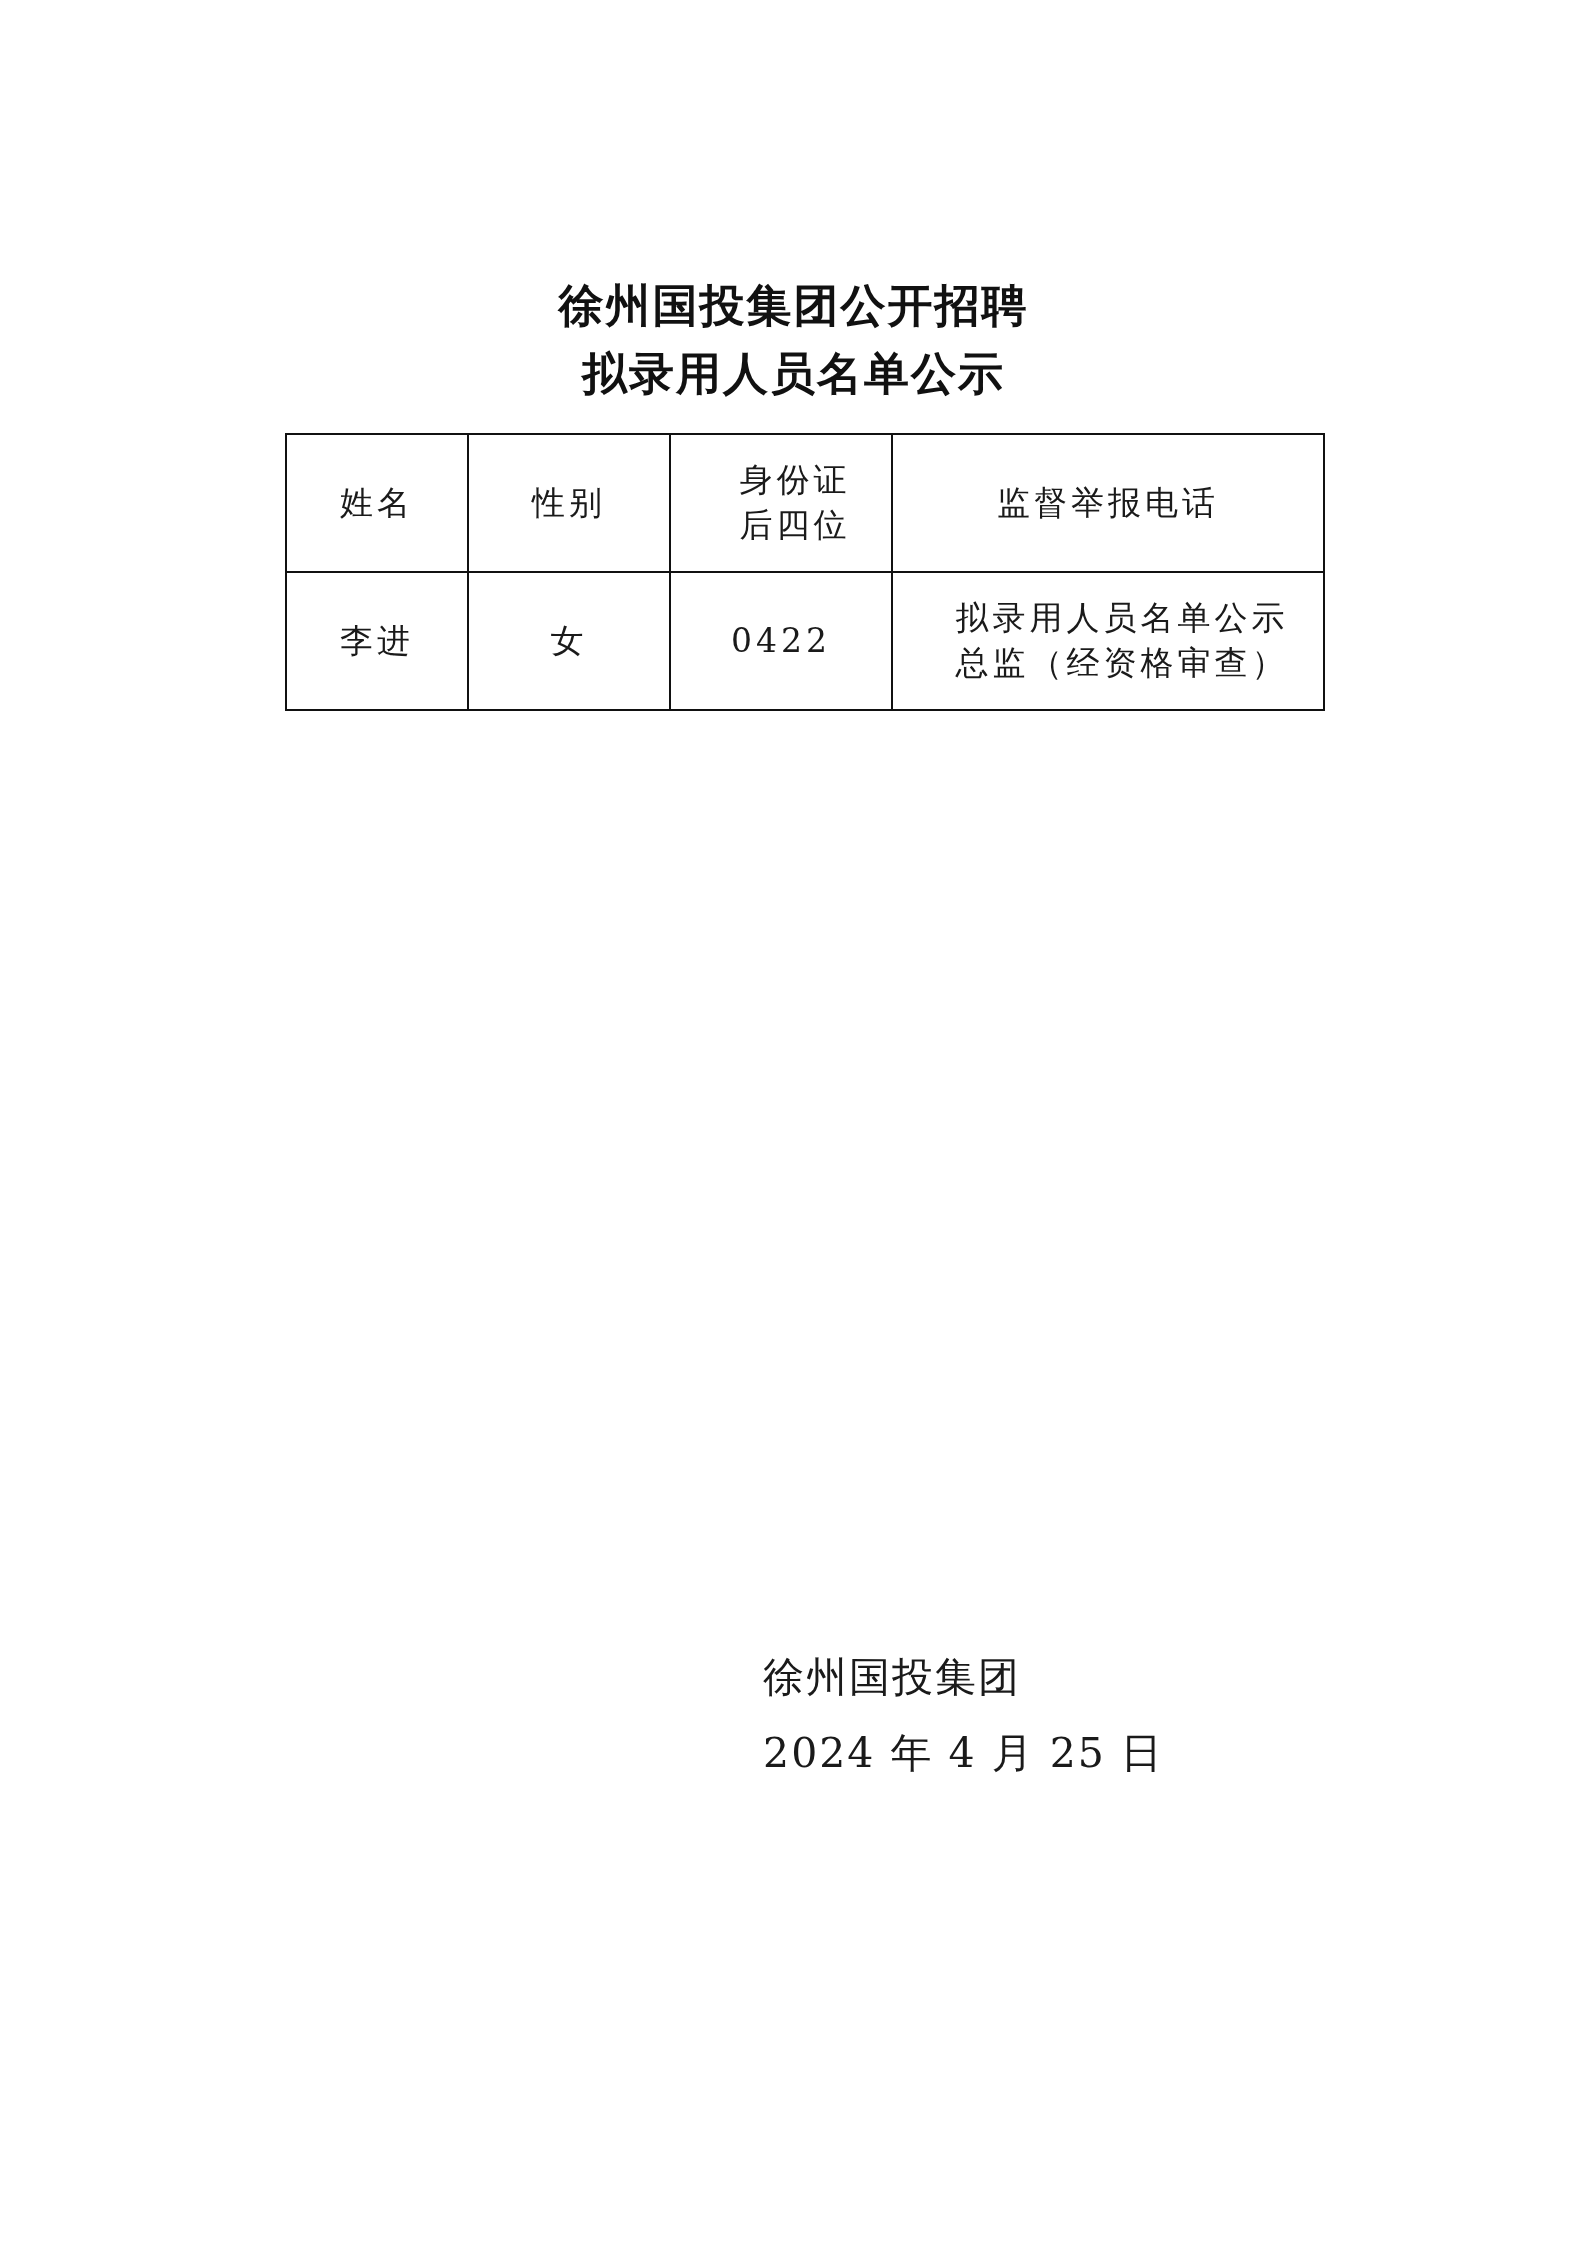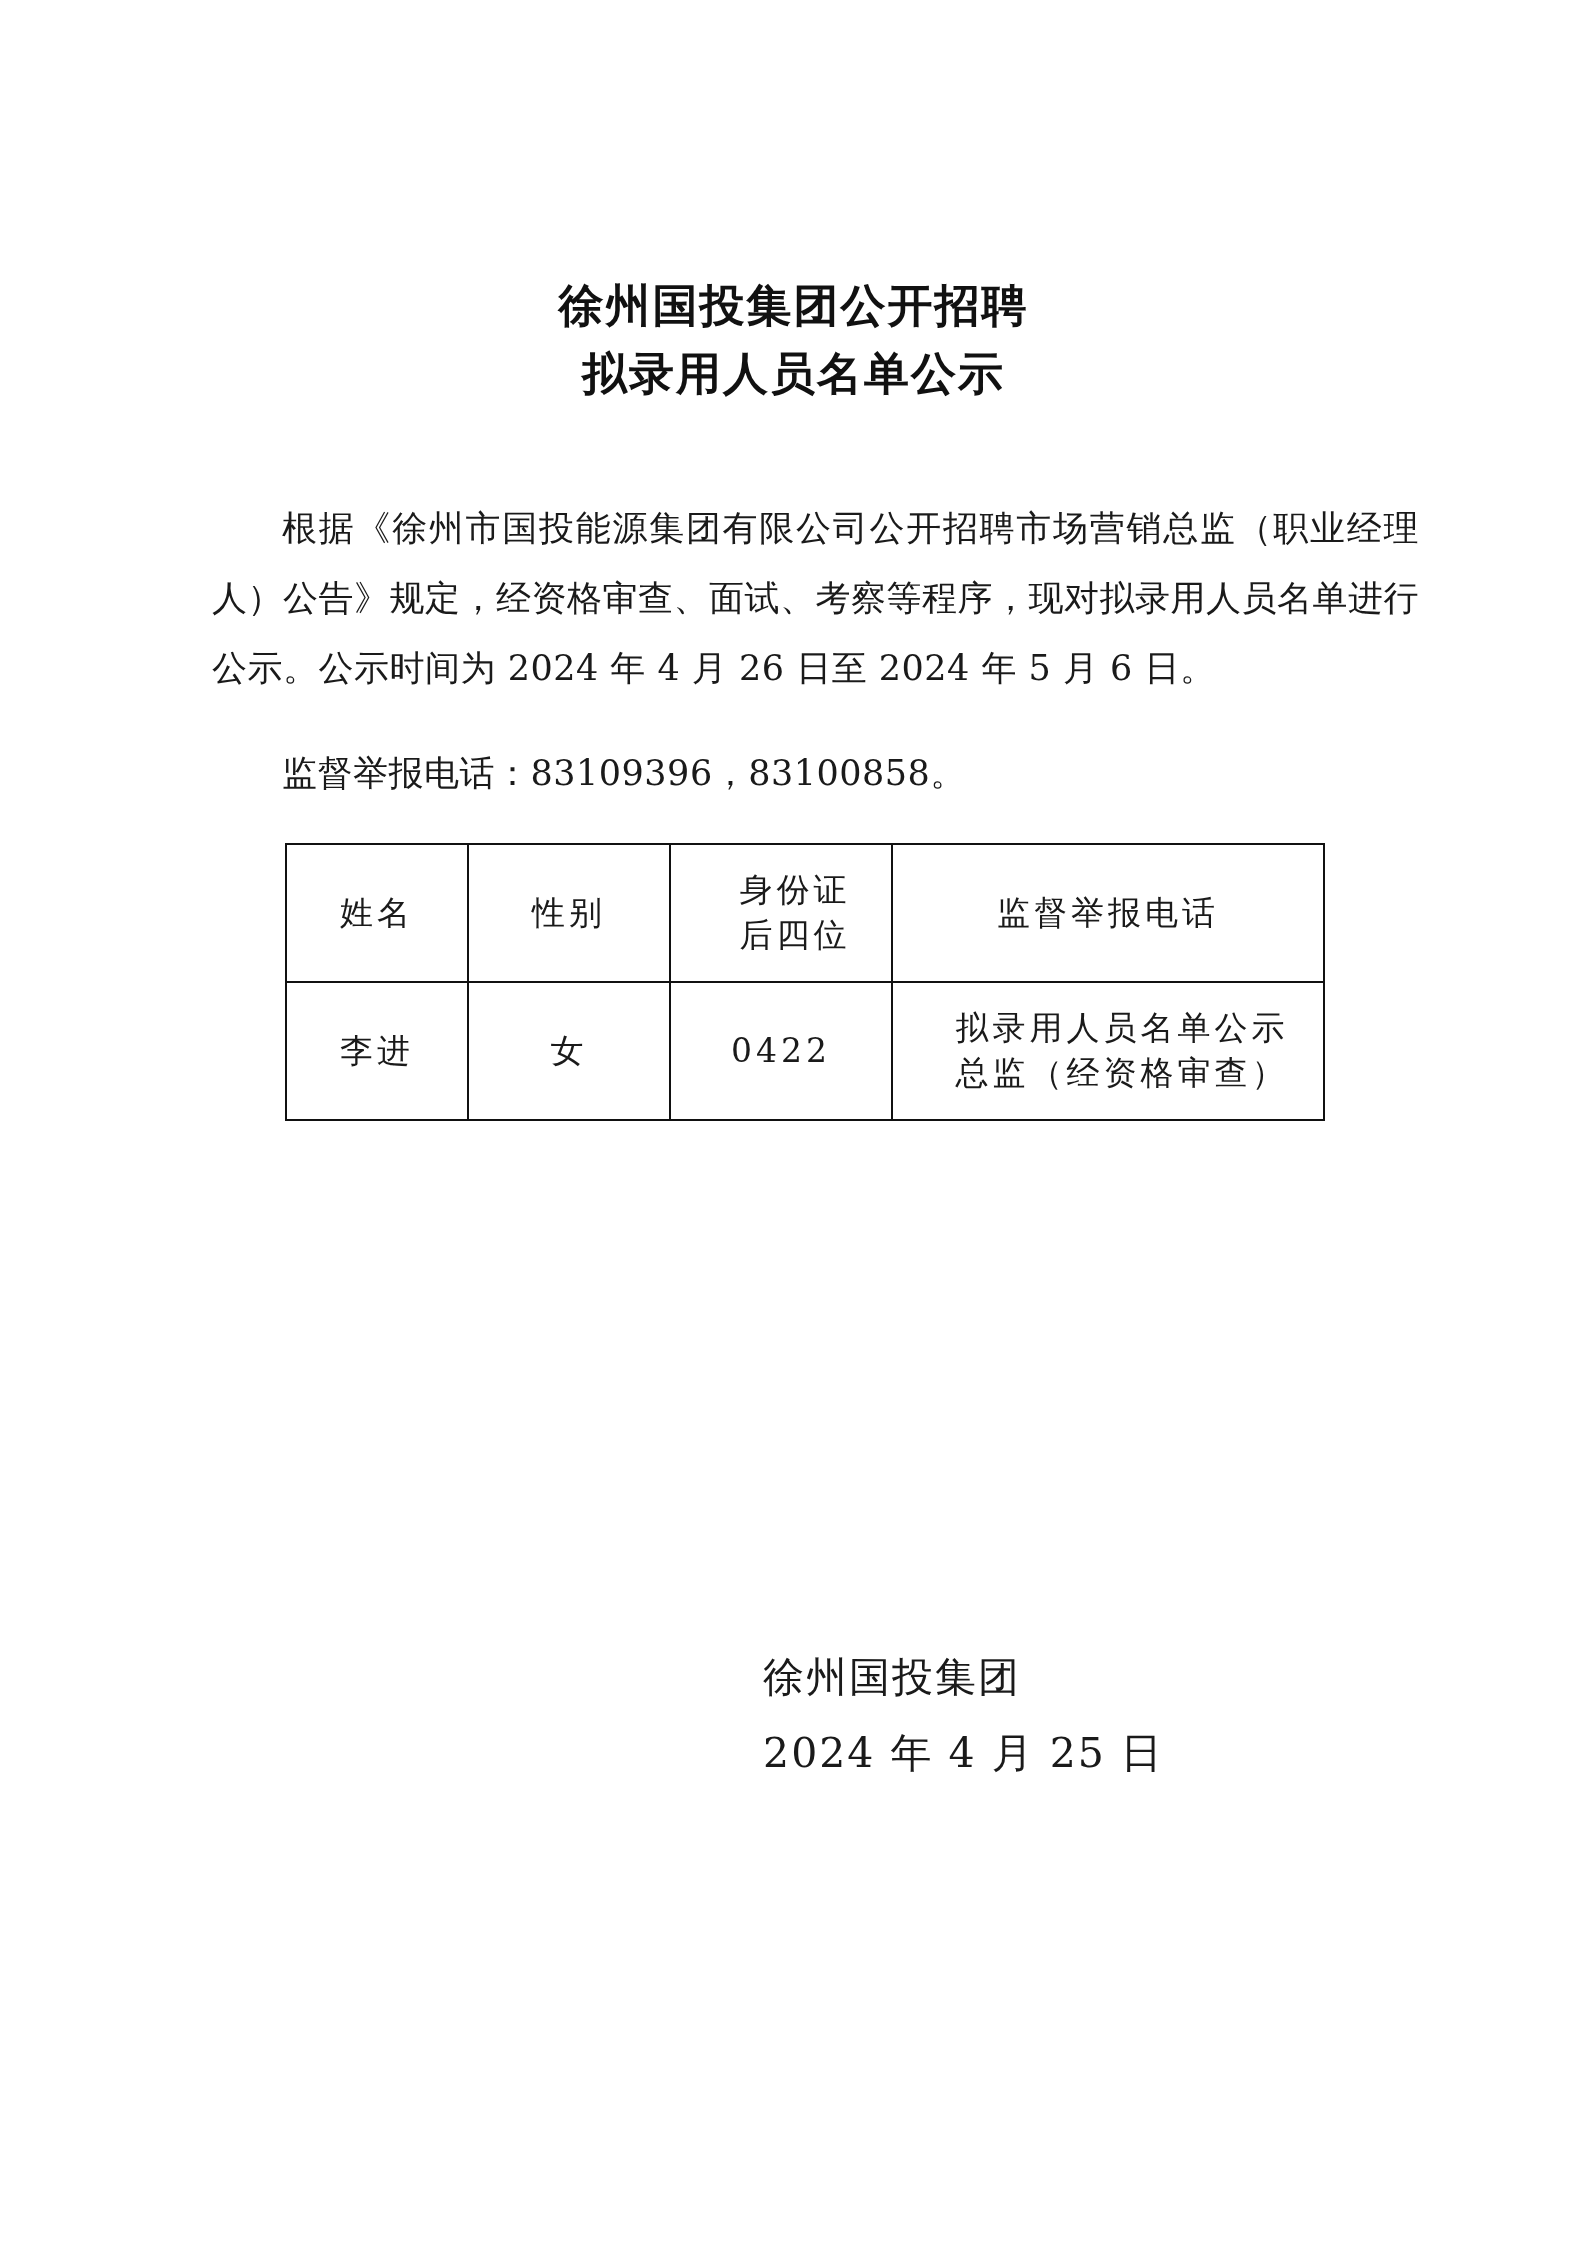--- a/index.html
+++ b/index.html
@@ -110,24 +110,20 @@
 </head>
 <body>
 
 <div class="page">
 
   <div class="title-block">
     <div class="title-line">徐州国投集团公开招聘</div>
     <div class="title-line">拟录用人员名单公示</div>
   </div>
 
-  <div class="body-block">
-    <p class="para">根据《徐州市国投能源集团有限公司公开招聘市场营销总监（职业经理人）公告》规定，经资格审查、面试、考察等程序，现对拟录用人员名单进行公示。公示时间为 2024 年 4 月 26 日至 2024 年 5 月 6 日。</p>
-    <p class="para second">监督举报电话：83109396，83100858。</p>
-  </div>
 
 
   <div class="table-wrap">
     <table class="roster">
       <thead>
         <tr>
           <td class="col-name">姓名</td>
           <td class="col-gender">性别</td>
           <td class="col-id">
             <span class="two-line">身份证</span>

